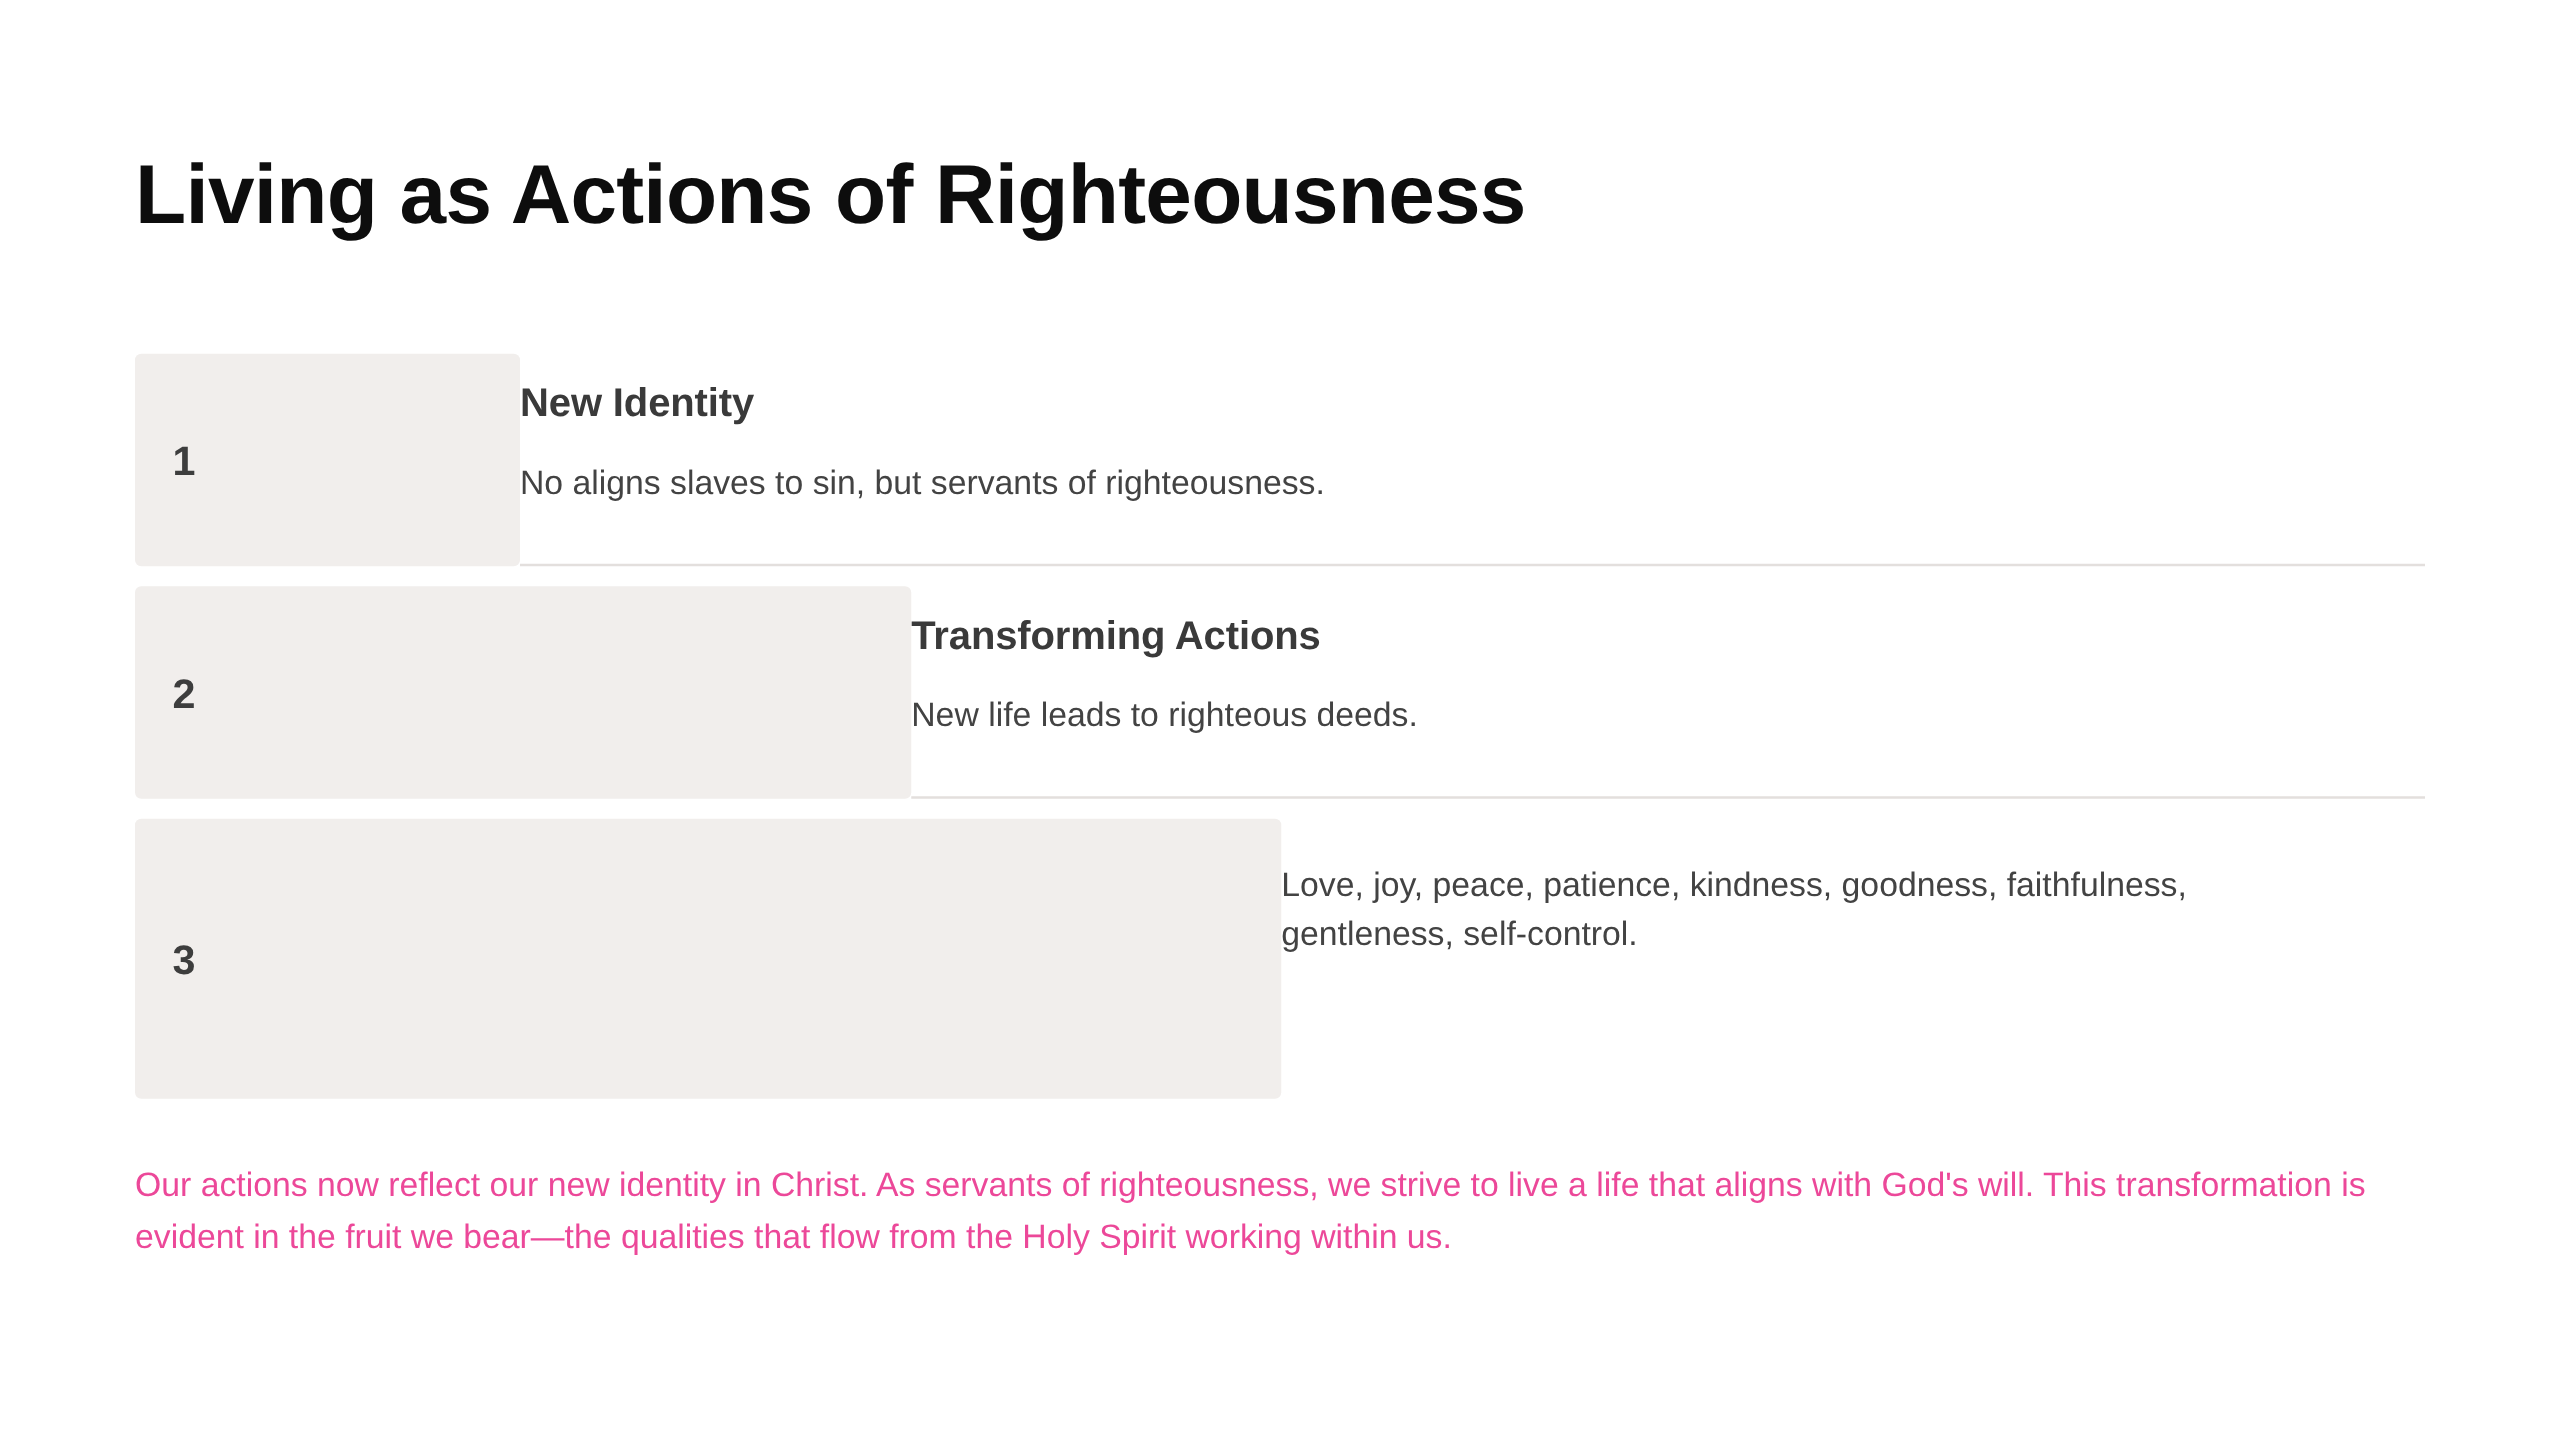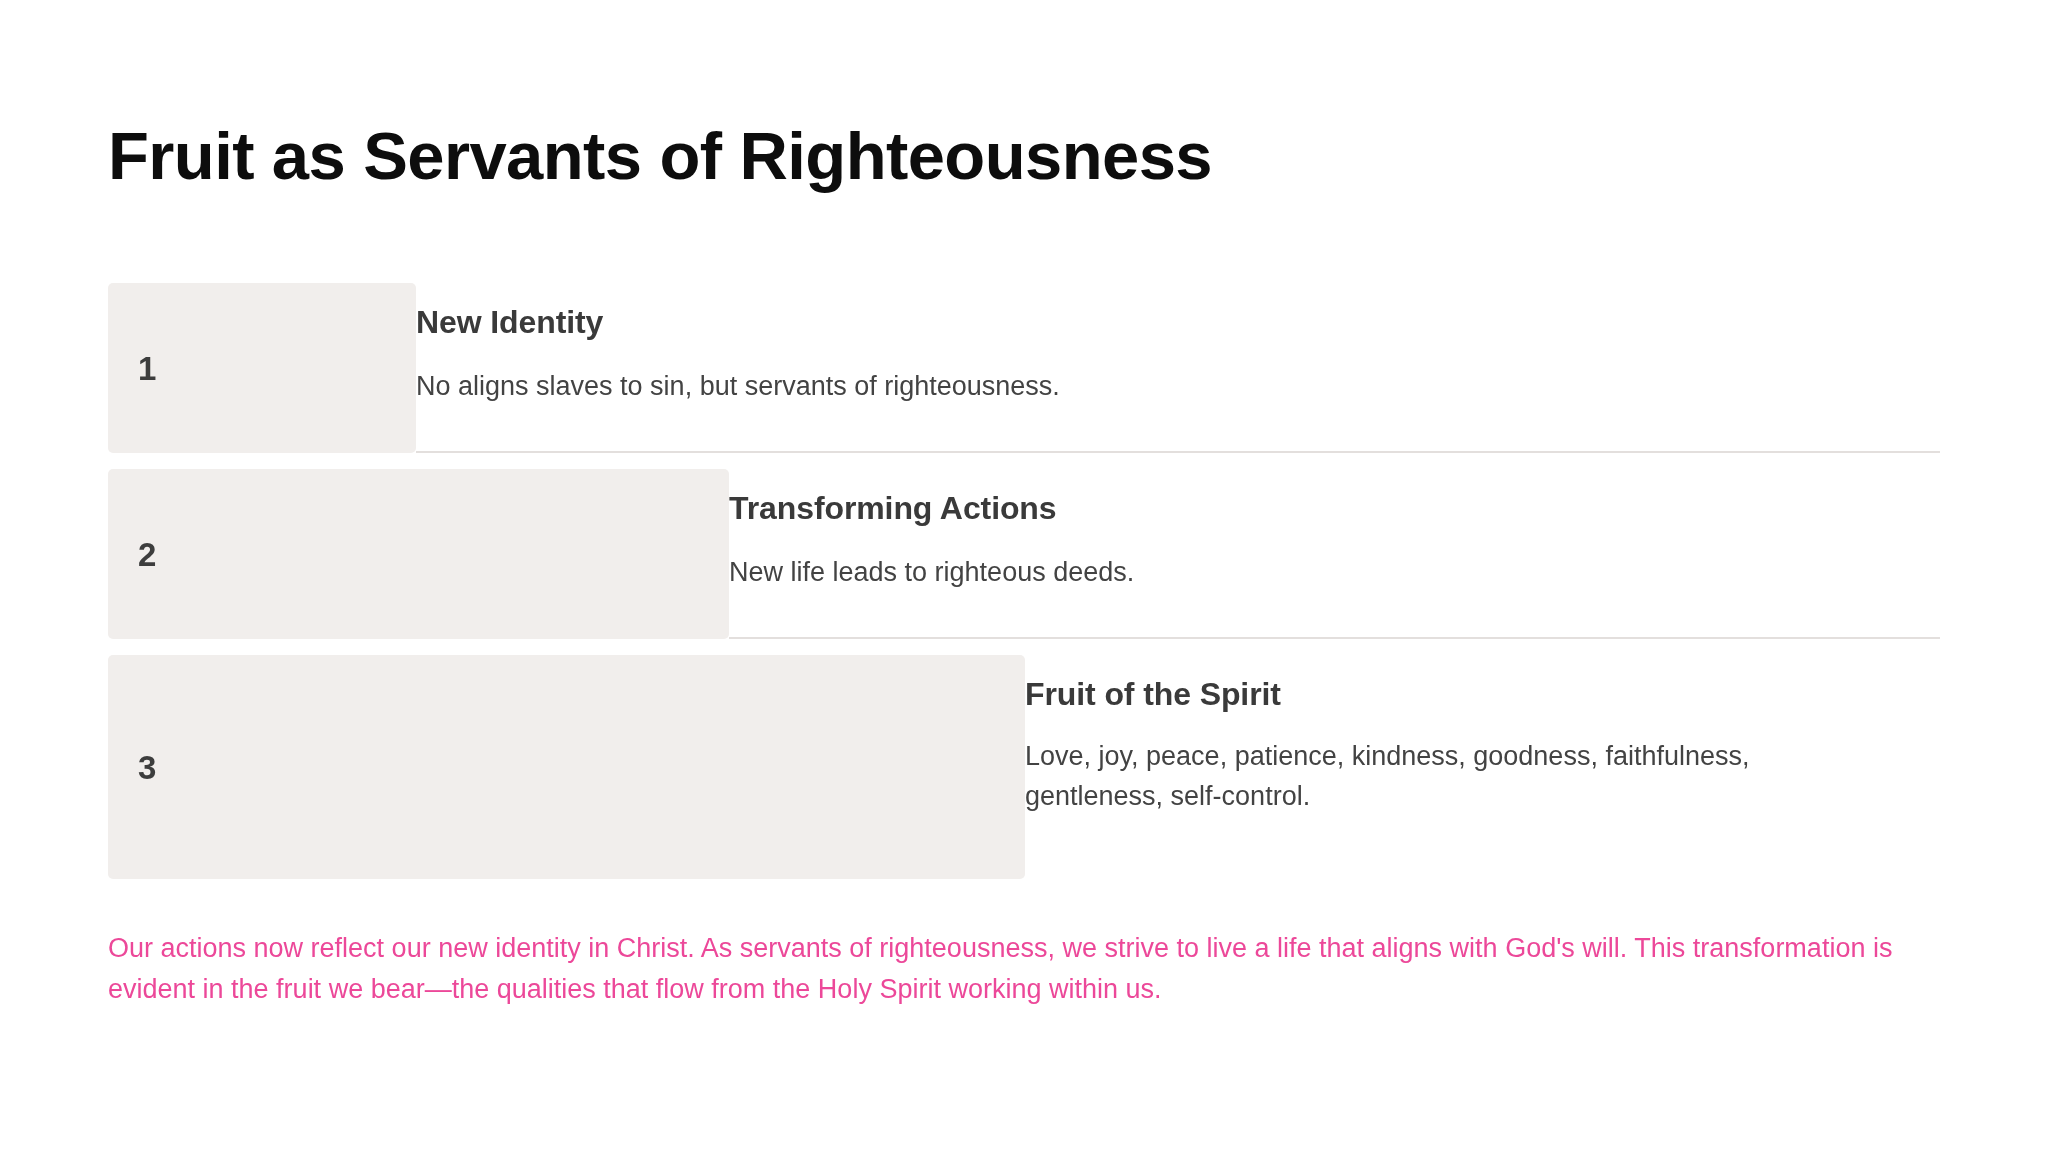--- a/index.html
+++ b/index.html
@@ -125,21 +125,21 @@
     line-height: 1.52;
     font-weight: 400;
     color: #ec4899;
   }
 </style>
 </head>
 <body>
 
 <div class="page">
 
-  <h1 class="page-title">Fruit as Servants of Righteousness</h1>
+  <h1 class="page-title">Living as Actions of Righteousness</h1>
 
   <div class="steps">
 
     <div class="step-row step-row-1">
       <div class="step-number-box">
         <span class="step-number">1</span>
       </div>
       <div class="step-content">
         <h2 class="step-heading">New Identity</h2>
         <p class="step-desc">No aligns slaves to sin, but servants of righteousness.</p>
@@ -154,21 +154,20 @@
         <h2 class="step-heading">Transforming Actions</h2>
         <p class="step-desc">New life leads to righteous deeds.</p>
       </div>
     </div>
 
     <div class="step-row step-row-3">
       <div class="step-number-box">
         <span class="step-number">3</span>
       </div>
       <div class="step-content">
-        <h2 class="step-heading">Fruit of the Spirit</h2>
         <p class="step-desc">Love, joy, peace, patience, kindness, goodness, faithfulness, gentleness, self-control.</p>
       </div>
     </div>
 
   </div>
 
   <p class="summary">Our actions now reflect our new identity in Christ. As servants of righteousness, we strive to live a life that aligns with God's will. This transformation is evident in the fruit we bear—the qualities that flow from the Holy Spirit working within us.</p>
 
 </div>
 

